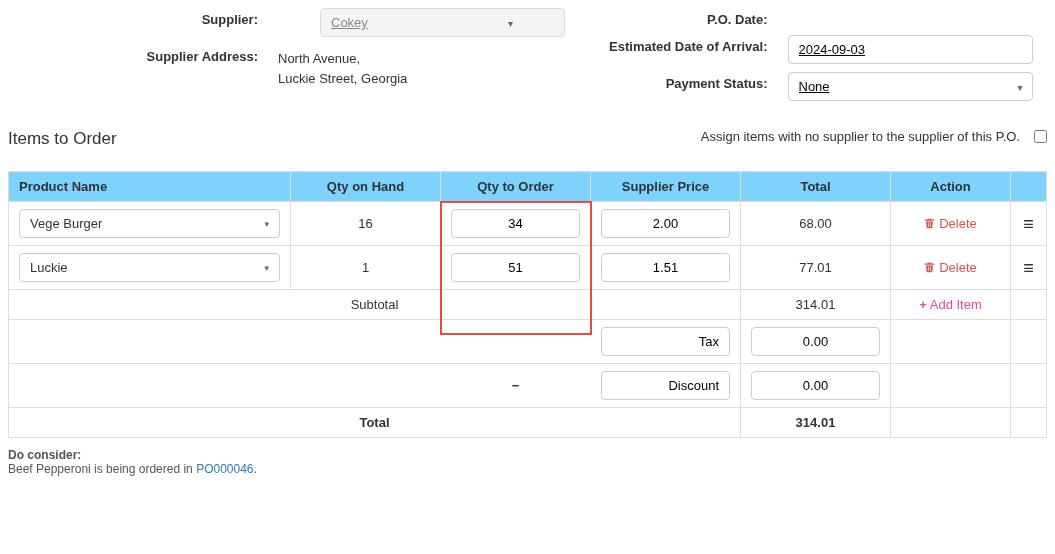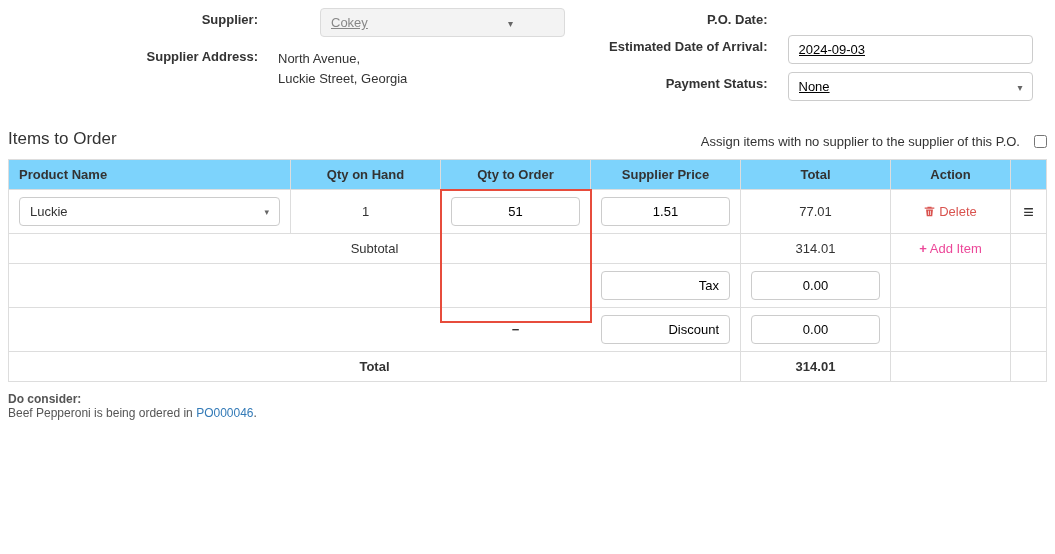--- a/index.html
+++ b/index.html
@@ -11,21 +11,21 @@
 .field-label { width: 260px; text-align: right; font-weight: 600; padding-right: 20px; padding-top: 4px; }
 .field-value { flex: 1; padding-top: 4px; line-height: 1.5; }
 .field-input-wrap { flex: 1; max-width: 245px; }
 select.form-control, input.form-control {
   width: 100%; padding: 6px 10px; border: 1px solid #ccc; border-radius: 4px; font-size: 13px; background: #fff; text-decoration: underline;
 }
 select.form-control { appearance: none; background-image: none; }
 select.disabled { background: #eee; color: #555; margin-left: 42px; }
 .select-wrap { position: relative; }
 .select-caret { position: absolute; right: 10px; top: 50%; transform: translateY(-50%); pointer-events: none; color: #666; font-size: 10px; }
-.section-header-row { display: flex; align-items: flex-end; justify-content: space-between; margin-bottom: 10px; }
+.section-header-row { display: flex; align-items: flex-start; justify-content: space-between; margin-bottom: 22px; }
 .section-title { font-size: 17px; font-weight: 400; }
 .assign-wrap { font-size: 13px; color: #333; display: flex; align-items: center; gap: 14px; }
 table.items { width: 100%; border-collapse: collapse; border: 1px solid #ddd; }
 table.items th, table.items td { border: 1px solid #ddd; padding: 7px 10px; text-align: center; font-size: 13px; }
 table.items th { font-weight: 600; background: #7dd3fc; }
 table.items th:first-child { text-align: left; }
 table.items td.product-cell { text-align: left; }
 .product-select { width: 100%; padding: 6px 10px; border: 1px solid #ccc; border-radius: 4px; font-size: 13px; background: #fff; text-align: left; position: relative; }
 .product-select .caret { position: absolute; right: 10px; top: 50%; transform: translateY(-50%); font-size: 9px; color: #666; }
 .qty-input, .price-input, .calc-input { width: 100%; padding: 6px 10px; border: 1px solid #ccc; border-radius: 4px; font-size: 13px; text-align: center; }
@@ -115,20 +115,36 @@
       <th class="qty-col">Qty to Order</th>
       <th class="price-col">Supplier Price</th>
       <th class="total-col">Total</th>
       <th class="action-cell">Action</th>
       <th class="drag-cell"></th>
     </tr>
   </thead>
   <tbody id="items-body">
         <tr>
           <td class="product-cell">
+            <div class="product-select"><span>Vege Burger</span><span class="caret">▾</span></div>
+          </td>
+          <td>16</td>
+          <td class="qty-cell"><input class="qty-input" value="34" style=""></td>
+          <td><input class="price-input" style="text-align: center;" value="2.00"></td>
+          <td class="total-val">68.00</td>
+          <td><a class="delete-link">
+              <svg class="trash-icon" viewBox="0 0 16 16">
+                <path fill="#d9534f" d="M5 2V1h6v1h4v2H1V2h4zm-2 3h10l-1 10H4L3 5zm3 2v6h1V7H6zm3 0v6h1V7H9z"></path>
+              </svg>
+              <span>Delete</span>
+            </a></td>
+          <td class="drag-cell"><span class="drag-icon">≡</span></td>
+        </tr>
+        <tr>
+          <td class="product-cell">
             <div class="product-select"><span>Luckie</span><span class="caret">▾</span></div>
           </td>
           <td>1</td>
           <td class="qty-cell"><input class="qty-input" value="51" style=""></td>
           <td><input class="price-input" style="text-align: center;" value="1.51"></td>
           <td class="total-val">77.01</td>
           <td><a class="delete-link">
               <svg class="trash-icon" viewBox="0 0 16 16">
                 <path fill="#d9534f" d="M5 2V1h6v1h4v2H1V2h4zm-2 3h10l-1 10H4L3 5zm3 2v6h1V7H6zm3 0v6h1V7H9z"></path>
               </svg>

